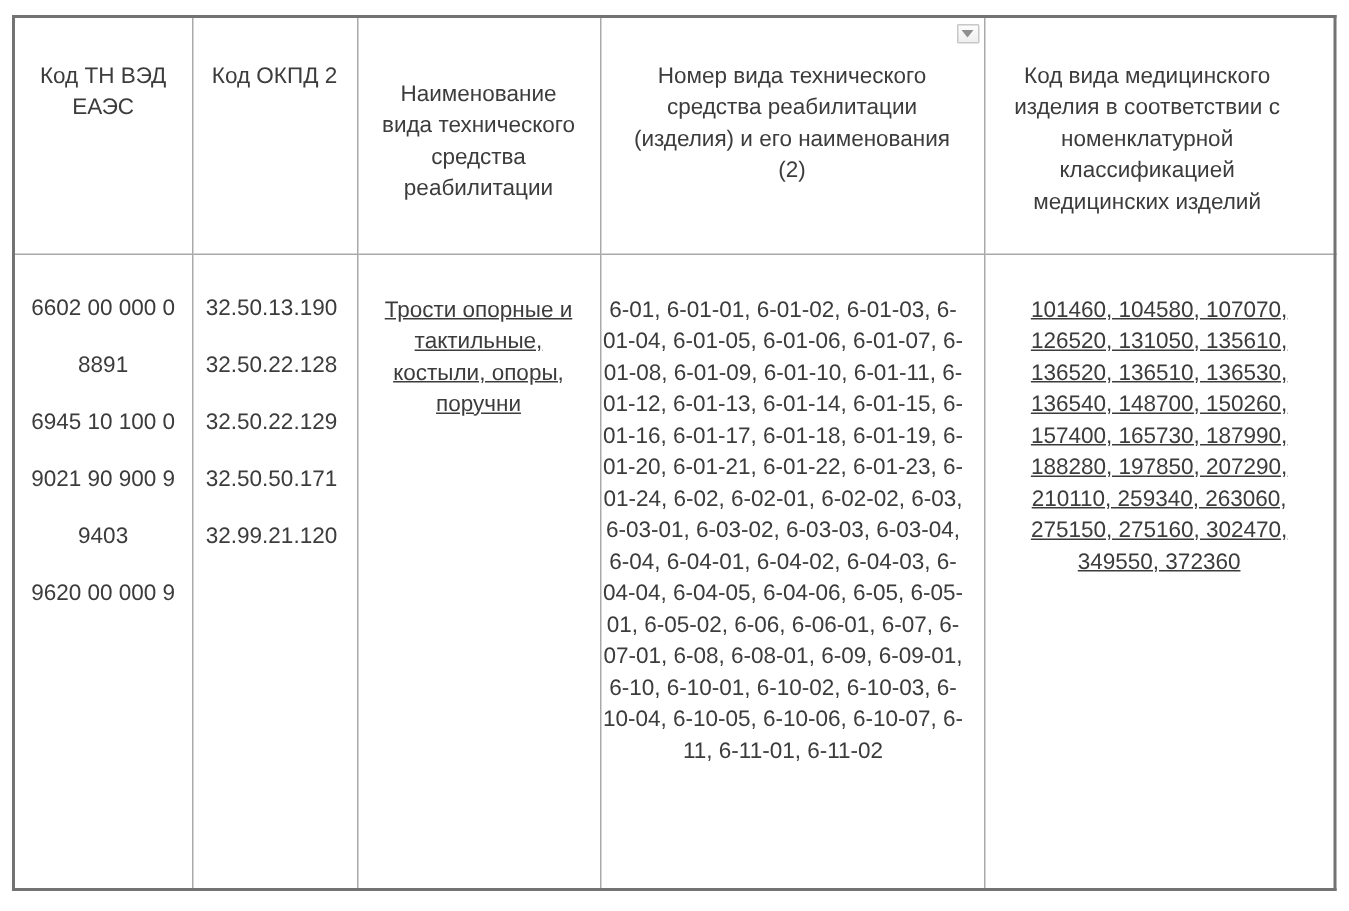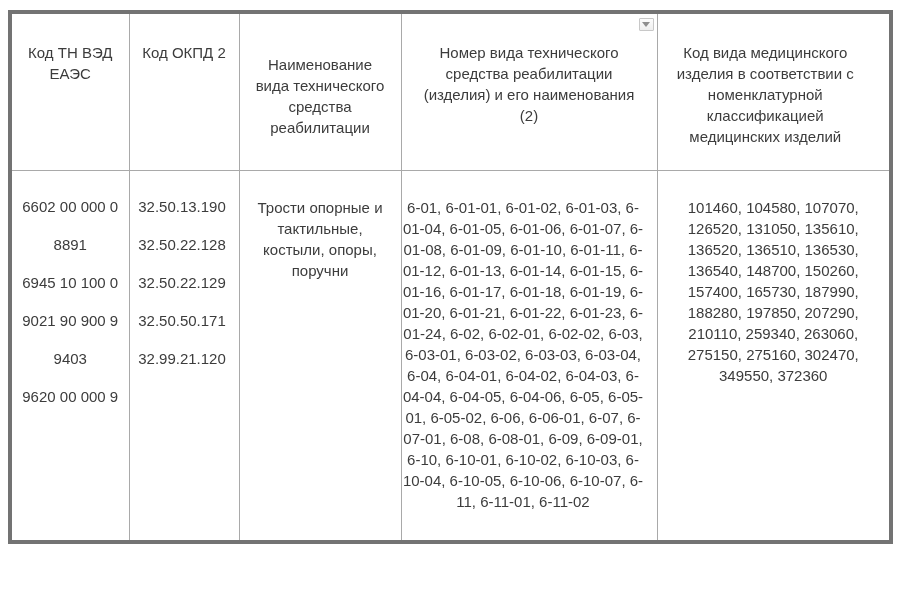--- a/index.html
+++ b/index.html
@@ -15,49 +15,49 @@
     background: #ffffff;
     overflow: hidden;
   }
   table.trs-table {
     position: absolute;
     left: 8px;
     top: 10px;
     width: 881px;
     border-collapse: collapse;
     table-layout: fixed;
-    border: 4px solid #737373;
+    border: 2px solid #737373;
   }
   .trs-table th, .trs-table td {
     border: 1px solid #a9a9a9;
     vertical-align: top;
     text-align: center;
     color: #3c3c3c;
     font-size: 15px;
     line-height: 21px;
     font-weight: normal;
     box-sizing: border-box;
     overflow: hidden;
   }
   .trs-table th {
     height: 158px;
     padding: 28px 8px 0 8px;
   }
   .trs-table th.col3 { padding: 40px 12px 0 12px; }
   .trs-table th.col4 { padding: 28px 22px 0 22px; position: relative; }
   .trs-table th.col5 { padding: 28px 28px 0 12px; }
   .trs-table td {
-    height: 372px;
+    height: 424px;
     padding: 26px 8px 0 8px;
   }
   .trs-table td.col1 { padding: 26px 4px 0 4px; }
   .trs-table td.col2 { padding: 26px 4px 0 0; }
-  .trs-table td.col3 { padding: 26px 12px 0 12px; }
+  .trs-table td.col3 { padding: 26px 12px 0 12px; text-decoration: underline; }
   .trs-table td.col4 { padding: 26px 12px 0 0; }
-  .trs-table td.col5 { padding: 26px 12px 0 12px; }
+  .trs-table td.col5 { padding: 26px 12px 0 12px; text-decoration: underline; }
   .code-item {
     line-height: 19px;
     margin-bottom: 19px;
     white-space: nowrap;
   }
   .dropdown-btn {
     position: absolute;
     top: 4px;
     right: 3px;
     width: 15px;

